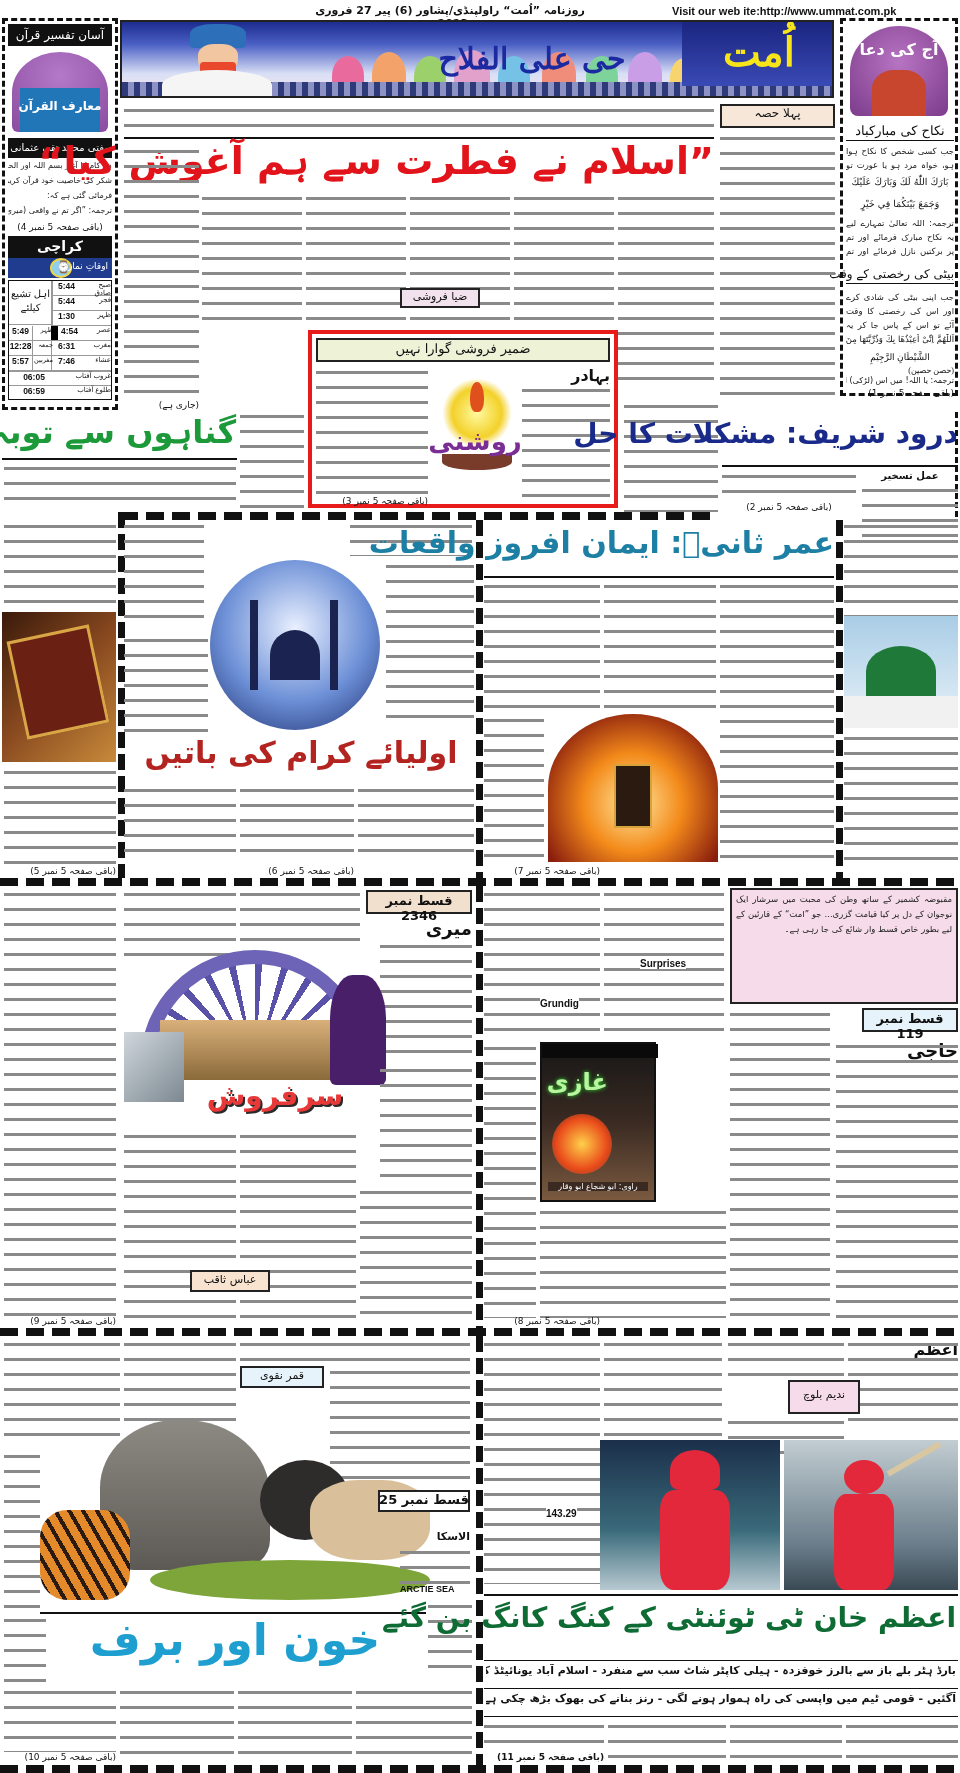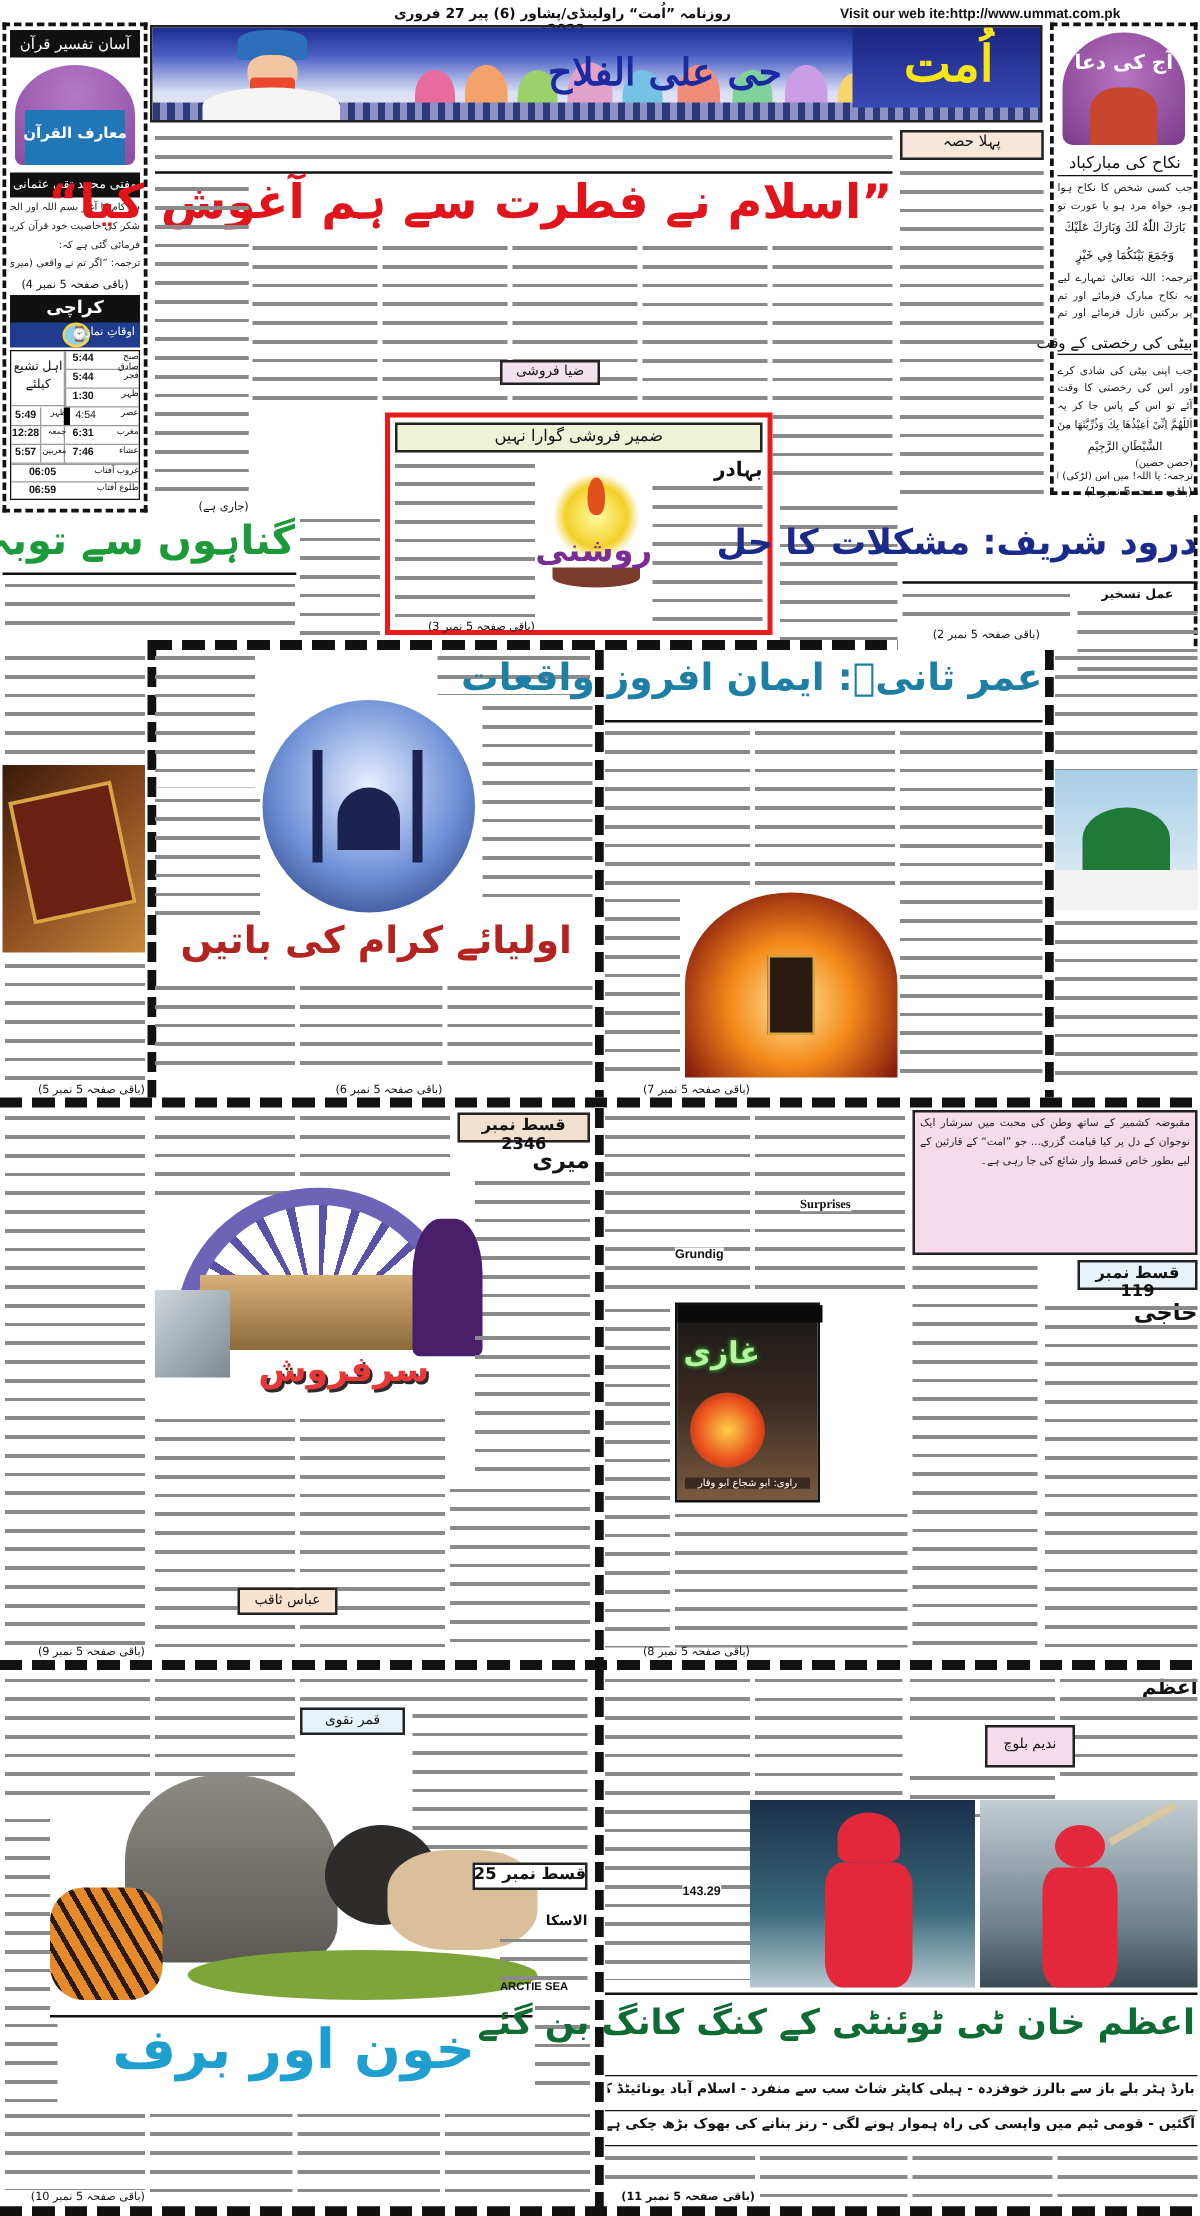--- a/index.html
+++ b/index.html
@@ -91,21 +91,21 @@
       </div>
     <div style="display:flex;height:15px;border-bottom:1px solid #999;">
         <span style="width:30px;font-weight:bold;text-align:center;border-left:1px solid #999;">5:44</span>
         <span style="width:30px;direction:rtl;font-size:7px;text-align:right;">فجر</span>
       </div>
     <div style="display:flex;height:15px;border-bottom:1px solid #999;">
         <span style="width:30px;font-weight:bold;text-align:center;border-left:1px solid #999;">1:30</span>
         <span style="width:30px;direction:rtl;font-size:7px;text-align:right;">ظہر</span>
       </div>
     <div style="display:flex;height:15px;border-bottom:1px solid #999;">
-        <span style="width:30px;font-weight:normal;text-align:center;border-left:5px solid #000000;">4:54</span>
+        <span style="width:30px;font-weight:bold;text-align:center;border-left:7px solid #000000;">4:54</span>
         <span style="width:30px;direction:rtl;font-size:7px;text-align:right;">عصر</span>
       </div>
     <div style="display:flex;height:15px;border-bottom:1px solid #999;">
         <span style="width:30px;font-weight:bold;text-align:center;border-left:1px solid #999;">6:31</span>
         <span style="width:30px;direction:rtl;font-size:7px;text-align:right;">مغرب</span>
       </div>
     <div style="display:flex;height:15px;border-bottom:1px solid #999;">
         <span style="width:30px;font-weight:bold;text-align:center;border-left:1px solid #999;">7:46</span>
         <span style="width:30px;direction:rtl;font-size:7px;text-align:right;">عشاء</span>
       </div>
@@ -254,21 +254,21 @@
 
 <div class="abs" style="left:730px;top:888px;width:228px;height:116px;border:2px solid #222;background:#f6dcea;"></div>
 <div class="text-block" style="left:736px;top:892px;width:216px;height:108px;font-size:8.5px;line-height:15px;color:#222;">مقبوضہ کشمیر کے ساتھ وطن کی محبت میں سرشار ایک نوجوان کے دل پر کیا قیامت گزری... جو ”امت“ کے قارئین کے لیے بطور خاص قسط وار شائع کی جا رہی ہے۔</div>
 <div class="abs" style="left:862px;top:1008px;width:96px;height:24px;border:2px solid #222;background:#e7f3fa;"></div>
 <div class="abs" style="left:862px;top:1011px;width:96px;direction:rtl;text-align:center;font-size:13px;font-weight:bold;">قسط نمبر 119</div>
 <div class="abs" style="left:916px;top:1040px;width:42px;direction:rtl;font-size:18px;font-weight:bold;">حاجی</div>
 <div class="text-block filler" style="left:836px;top:1040px;width:122px;height:280px;"></div>
 <div class="text-block filler" style="left:730px;top:1008px;width:100px;height:312px;"></div>
 <div class="text-block filler" style="left:484px;top:888px;width:116px;height:150px;"></div>
 <div class="text-block filler" style="left:604px;top:888px;width:120px;height:150px;"></div>
-<div class="abs" style="left:640px;top:958px;font-family:Liberation Serif, serif;font-size:10px;font-weight:bold;background:#fff;">Surprises</div>
+<div class="abs" style="left:640px;top:958px;font-family:Liberation Sans, sans-serif;font-size:10px;font-weight:bold;background:#fff;">Surprises</div>
 <div class="abs" style="left:540px;top:998px;font-family:'Liberation Sans',sans-serif;font-size:10px;font-weight:bold;background:#fff;">Grundig</div>
 <div class="abs" style="left:540px;top:1042px;width:116px;height:160px;background:linear-gradient(180deg,#171717,#3a2a22 50%,#7a5a40);border:2px solid #111;">
   <div style="position:absolute;left:0;top:0;width:116px;height:14px;background:#0a0a0a;"></div>
   <div style="position:absolute;left:10px;top:70px;width:60px;height:60px;border-radius:50%;background:radial-gradient(circle,#ffd04a,#e94a1a 60%,rgba(0,0,0,0));"></div>
 </div>
 <div class="headline" style="left:548px;top:1070px;width:60px;font-size:24px;color:#b9f5a0;text-shadow:0 0 4px #2de82d;">غازی</div>
 <div class="abs" style="left:548px;top:1182px;width:100px;direction:rtl;text-align:center;font-size:8px;color:#fff;background:#3a2a22;">راوی: ابو شجاع ابو وقار</div>
 <div class="text-block filler" style="left:484px;top:1042px;width:52px;height:276px;"></div>
 <div class="text-block filler" style="left:540px;top:1206px;width:186px;height:112px;"></div>
 <div class="cont" style="left:484px;top:1316px;width:116px;">(باقی صفحہ 5 نمبر 8)</div>

